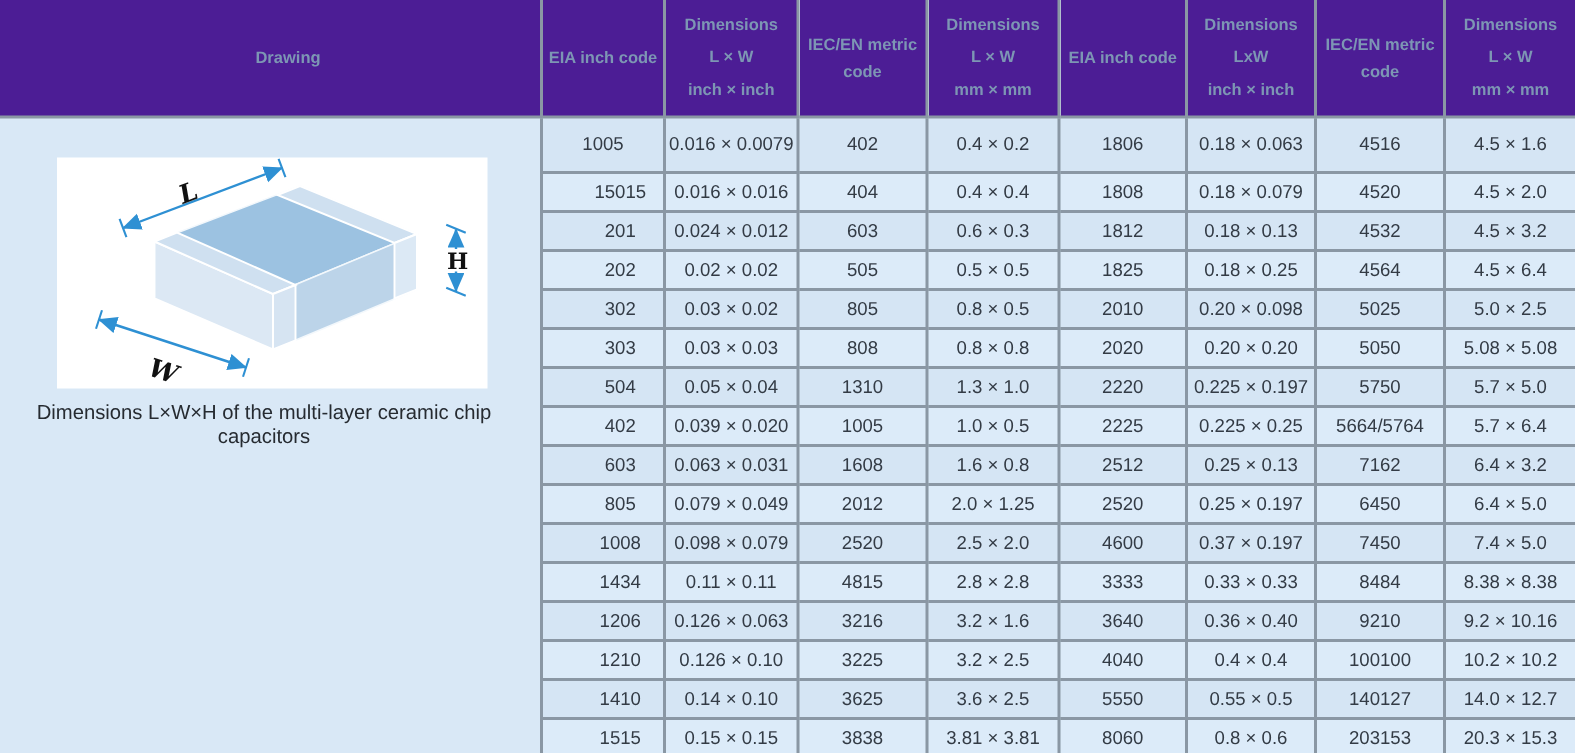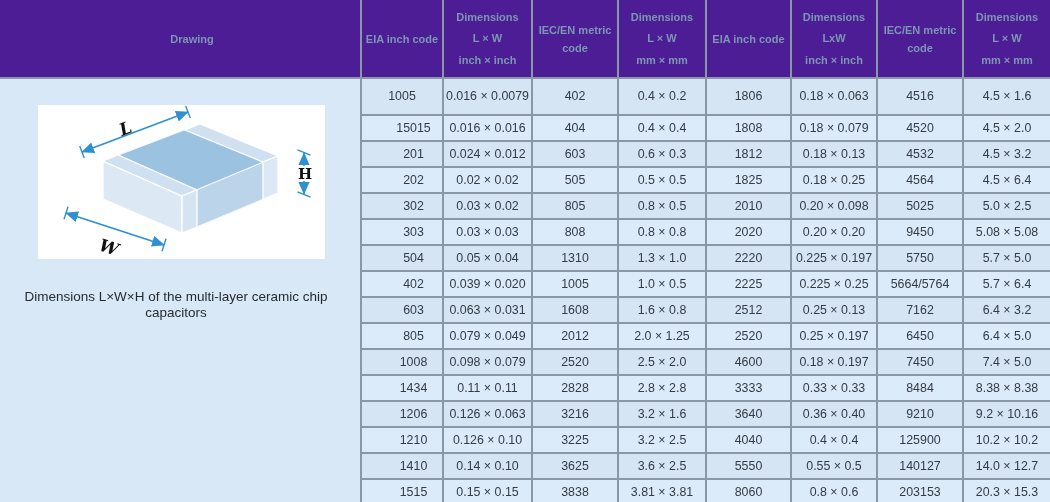--- a/index.html
+++ b/index.html
@@ -66,21 +66,21 @@
     padding: 0;
   }
   .panel {
     width: 287px;
     height: 154px;
     background: #ffffff;
     margin: 26px 0 0 38px;
   }
   .caption {
     width: 352px;
-    margin-top: 30px;
+    margin-top: 8px;
     text-align: center;
     font-size: 13.5px;
     color: #262b31;
     line-height: 16px;
   }
   svg text.dimlabel {
     font-family: "DejaVu Serif", "Liberation Serif", serif;
     font-style: italic;
     font-weight: bold;
     font-size: 17px;
@@ -256,21 +256,21 @@
           <td>5025</td>
           <td>5.0 × 2.5</td>
         </tr>
         <tr>
           <td>303</td>
           <td>0.03 × 0.03</td>
           <td>808</td>
           <td>0.8 × 0.8</td>
           <td>2020</td>
           <td>0.20 × 0.20</td>
-          <td>9450</td>
+          <td>5050</td>
           <td>5.08 × 5.08</td>
         </tr>
         <tr>
           <td>504</td>
           <td>0.05 × 0.04</td>
           <td>1310</td>
           <td>1.3 × 1.0</td>
           <td>2220</td>
           <td>0.225 × 0.197</td>
           <td>5750</td>
@@ -305,28 +305,28 @@
           <td>0.25 × 0.197</td>
           <td>6450</td>
           <td>6.4 × 5.0</td>
         </tr>
         <tr>
           <td>1008</td>
           <td>0.098 × 0.079</td>
           <td>2520</td>
           <td>2.5 × 2.0</td>
           <td>4600</td>
-          <td>0.18 × 0.197</td>
+          <td>0.37 × 0.197</td>
           <td>7450</td>
           <td>7.4 × 5.0</td>
         </tr>
         <tr>
           <td>1434</td>
           <td>0.11 × 0.11</td>
-          <td>2828</td>
+          <td>4815</td>
           <td>2.8 × 2.8</td>
           <td>3333</td>
           <td>0.33 × 0.33</td>
           <td>8484</td>
           <td>8.38 × 8.38</td>
         </tr>
         <tr>
           <td>1206</td>
           <td>0.126 × 0.063</td>
           <td>3216</td>
@@ -336,21 +336,21 @@
           <td>9210</td>
           <td>9.2 × 10.16</td>
         </tr>
         <tr>
           <td>1210</td>
           <td>0.126 × 0.10</td>
           <td>3225</td>
           <td>3.2 × 2.5</td>
           <td>4040</td>
           <td>0.4 × 0.4</td>
-          <td>125900</td>
+          <td>100100</td>
           <td>10.2 × 10.2</td>
         </tr>
         <tr>
           <td>1410</td>
           <td>0.14 × 0.10</td>
           <td>3625</td>
           <td>3.6 × 2.5</td>
           <td>5550</td>
           <td>0.55 × 0.5</td>
           <td>140127</td>

